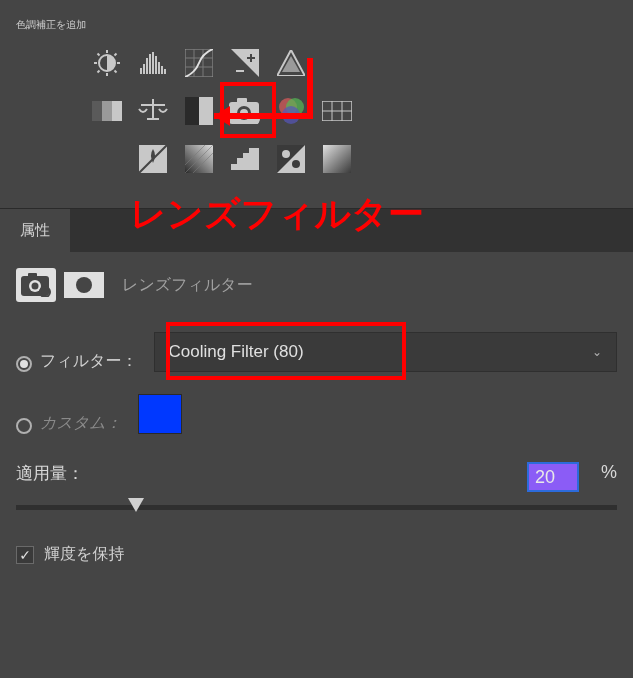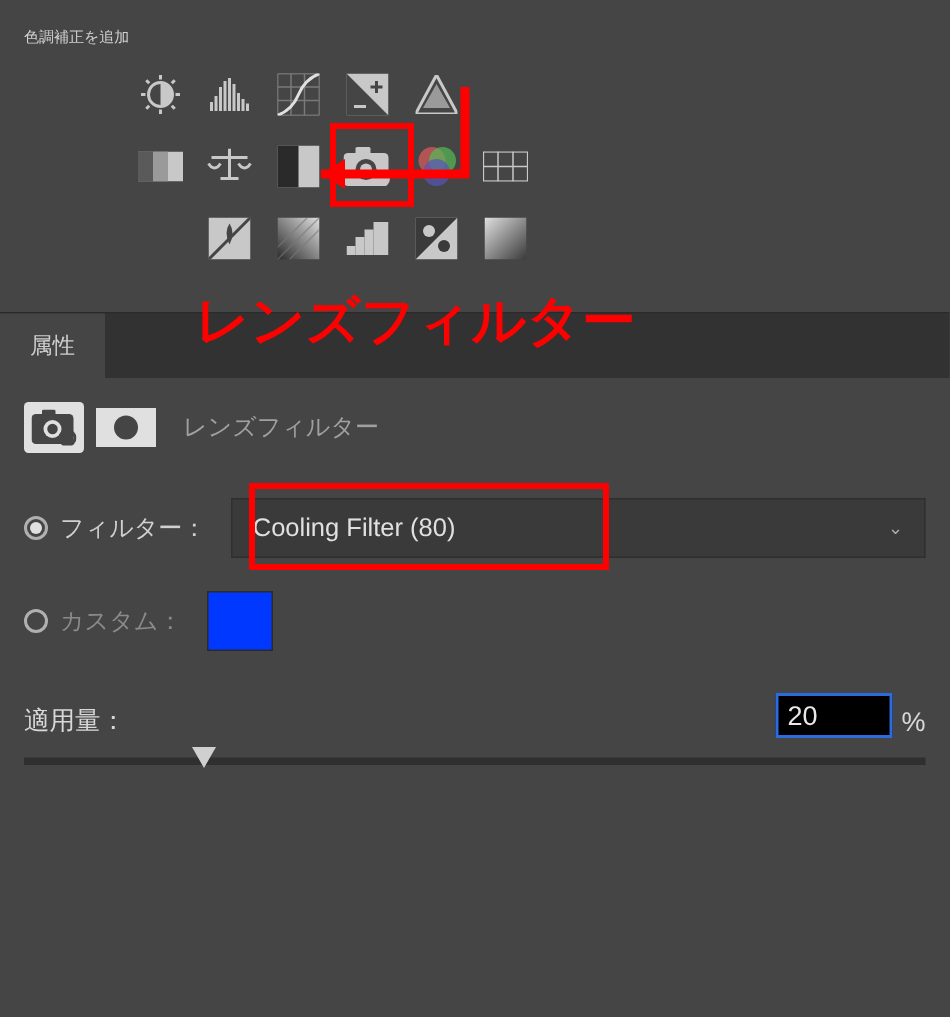--- a/index.html
+++ b/index.html
@@ -98,21 +98,21 @@
       align-items: center;
       justify-content: center;
     }
     .prop-title {
       color: #a0a0a0;
       font-size: 16px;
       margin-left: 10px;
     }
     .filter-row {
       display: flex;
-      align-items: center;
+      align-items: flex-end;
       gap: 8px;
       margin-bottom: 22px;
       position: relative;
     }
     .radio {
       width: 16px;
       height: 16px;
       border-radius: 50%;
       border: 2px solid #b0b0b0;
       display: flex;
@@ -126,20 +126,21 @@
       height: 8px;
       border-radius: 50%;
       background: #e0e0e0;
     }
     .label {
       color: #d0d0d0;
       font-size: 16px;
     }
     .label-dim {
       color: #8a8a8a;
+      font-style: italic;
     }
     .dropdown {
       flex: 1;
       height: 40px;
       background: #3a3a3a;
       border: 1px solid #2f2f2f;
       display: flex;
       align-items: center;
       justify-content: space-between;
       padding: 0 14px;
@@ -156,33 +157,33 @@
     }
     .color-swatch {
       width: 44px;
       height: 40px;
       background: #0038ff;
       border: 1px solid #2a2a2a;
       margin-left: 8px;
     }
     .density-row {
       display: flex;
-      align-items: flex-end;
-      gap: 0;
+      align-items: flex-start;
+      gap: 16px;
       margin: 28px 0 6px;
     }
     .density-label {
       font-size: 17px;
       color: #d8d8d8;
     }
     .density-spacer { flex: 1; }
     .density-input {
-      width: 78px;
+      width: 52px;
       height: 30px;
-      background: #000000;
+      background: #8b5cf6;
       border: 2px solid #2c6bdb;
       color: #e8e8e8;
       text-align: left;
       padding: 0 6px;
       font-size: 18px;
     }
     .pct {
       color: #d8d8d8;
       font-size: 18px;
       margin-left: 6px;
@@ -465,13 +466,17 @@
     <div class="density-spacer"></div>
     <input class="density-input" value="20" style="">
     <span class="pct">%</span>
   </div>
 
   <div class="slider">
     <div class="slider-track"></div>
     <div class="slider-thumb" style="left:calc(20% - 8px);"></div>
   </div>
 
+  <div class="checkbox-row">
+    <div class="checkbox checked"></div>
+    <span class="label">輝度を保持</span>
+  </div>
 </div>
 
 </body></html>

